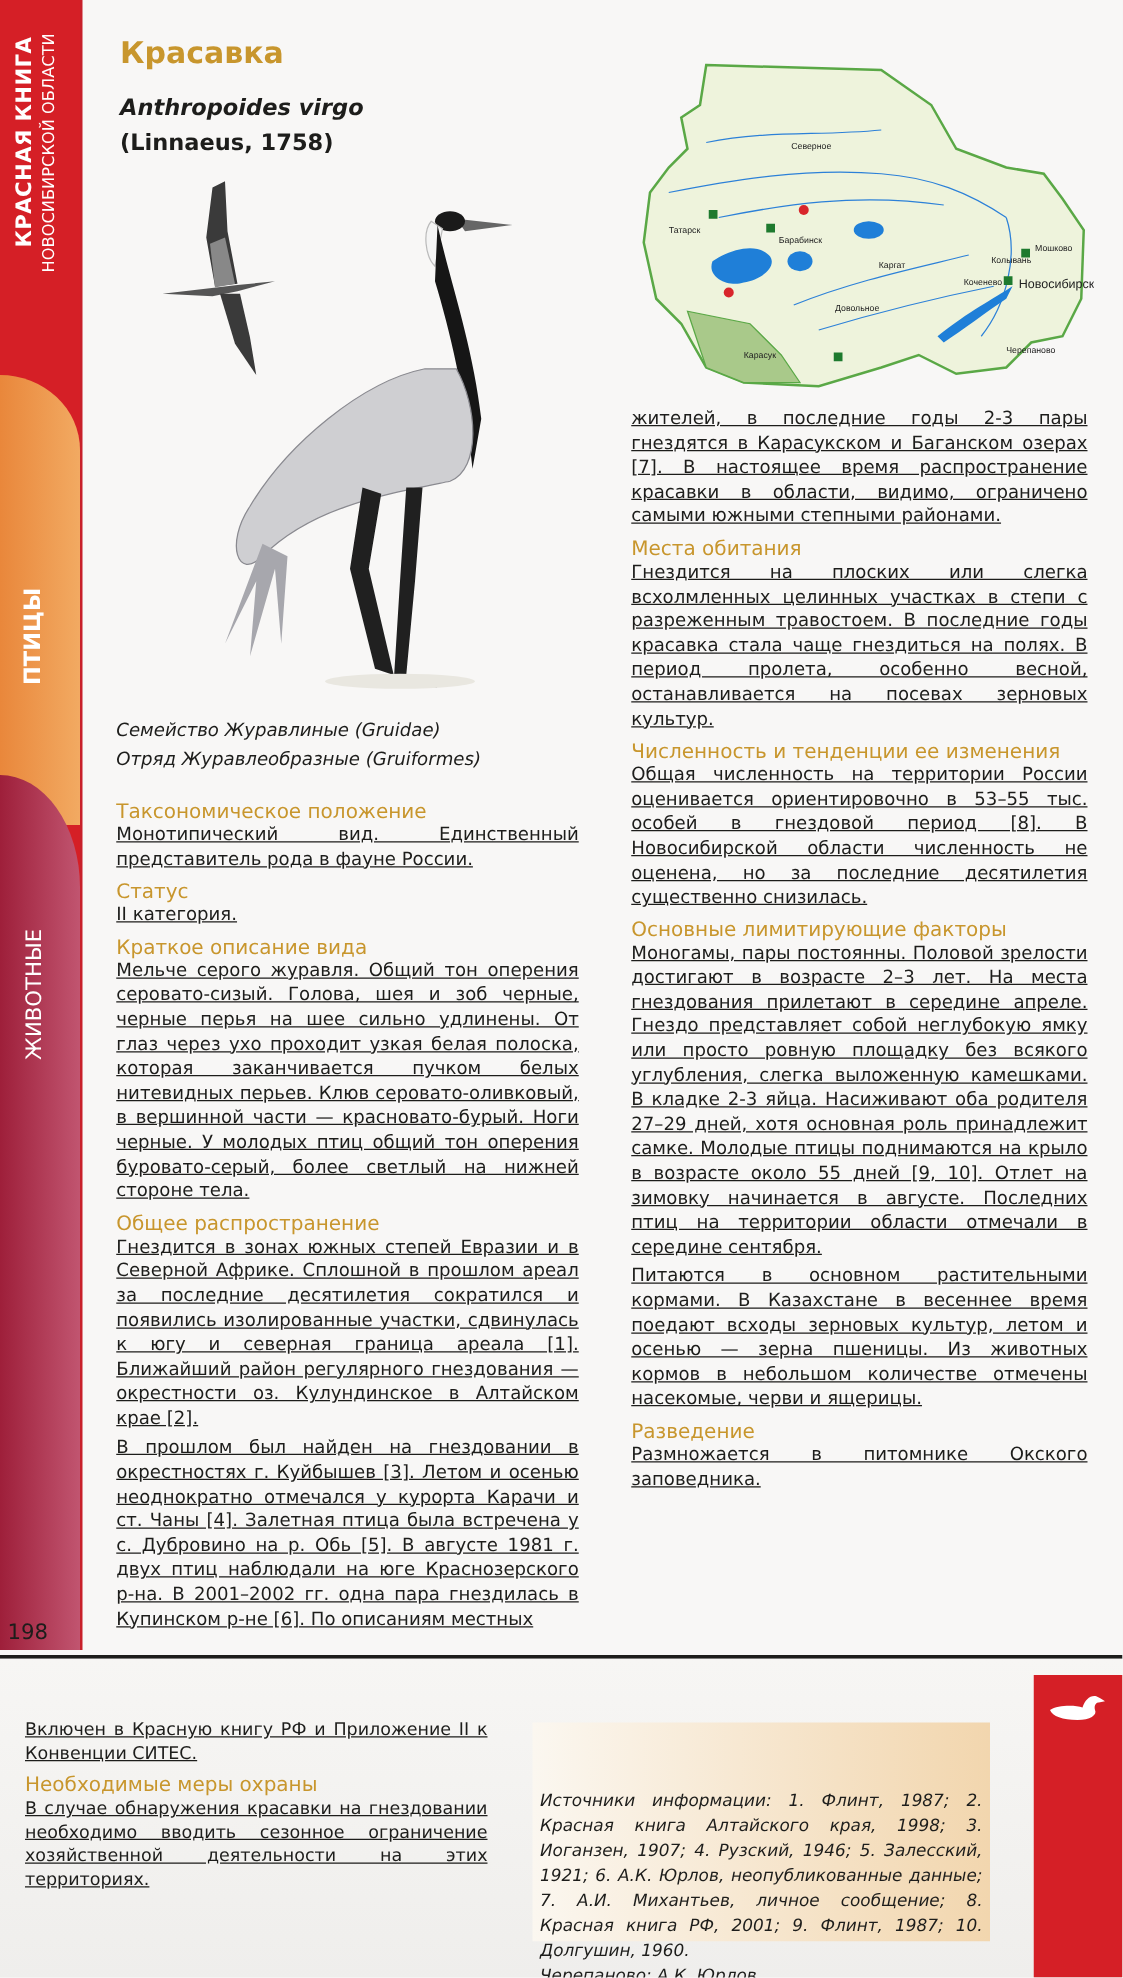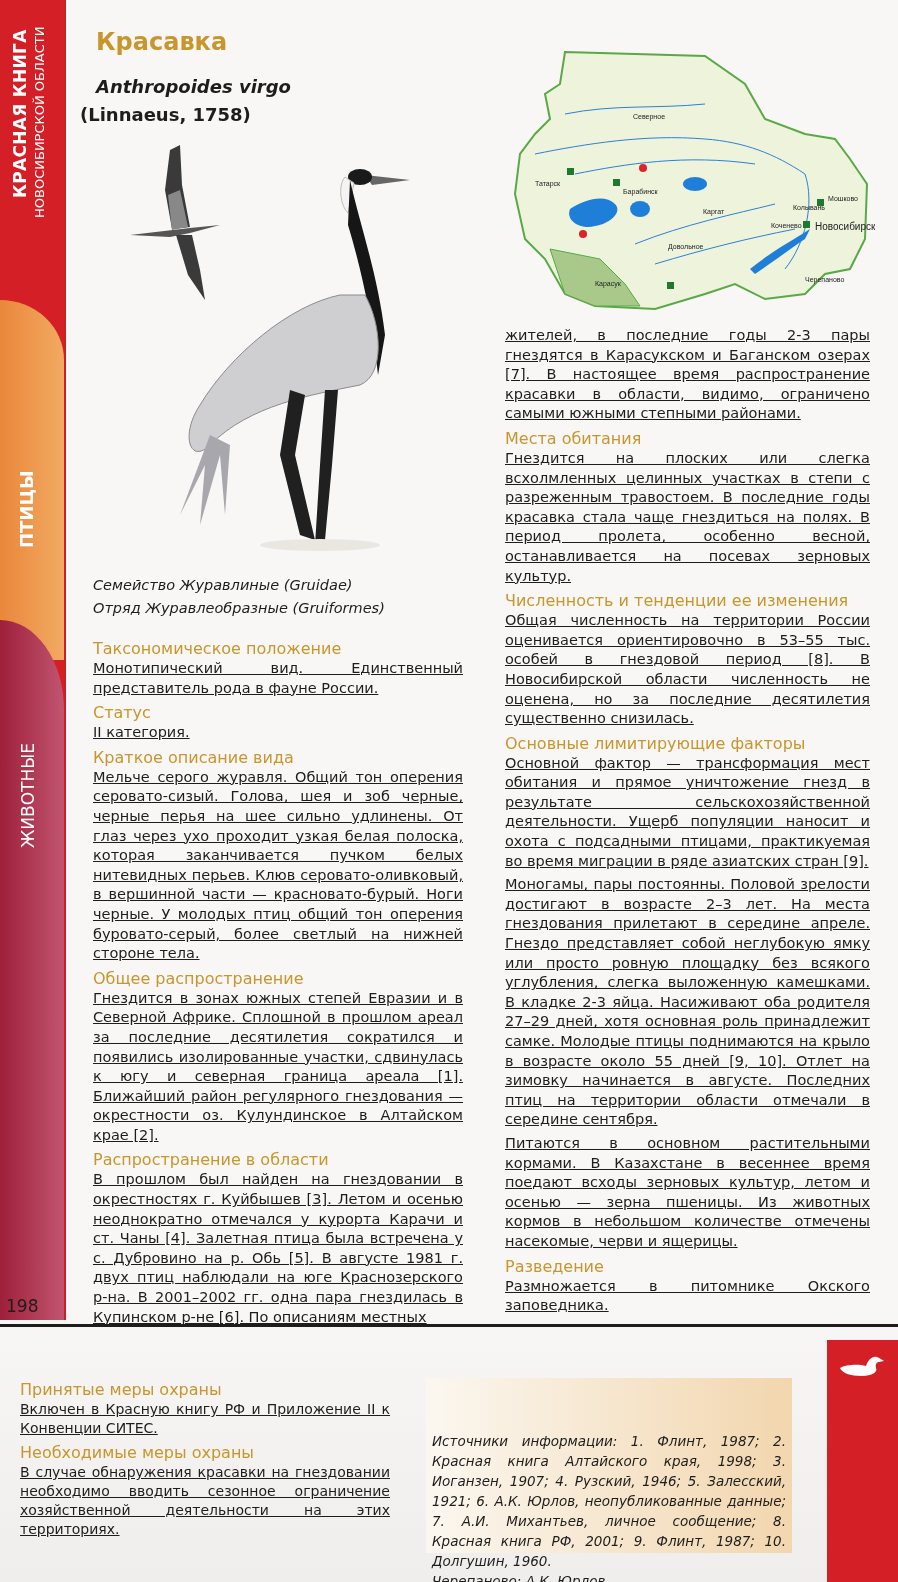--- a/index.html
+++ b/index.html
@@ -12,21 +12,21 @@
   .sb-white-edge{position:absolute;left:64px;top:0;width:2px;height:1320px;background:#c8202a;}
   .vtext{position:absolute;transform:rotate(-90deg);transform-origin:left top;white-space:nowrap;color:#fff;}
   .vt-book{left:10px;top:198px;font-weight:bold;font-size:17px;letter-spacing:0.3px;}
   .vt-region{left:32px;top:218px;font-size:13px;}
   .vt-birds{left:16px;top:548px;font-size:18px;font-weight:bold;}
   .vt-animals{left:18px;top:848px;font-size:17px;}
   .page-num{position:absolute;left:6px;top:1296px;font-size:17px;color:#1d1d1b;}
   .hr-bottom{position:absolute;left:0;top:1324px;width:898px;height:3px;background:#1d1d1b;}
   .title{position:absolute;left:96px;top:28px;font-size:24px;font-weight:bold;color:#c8962d;}
   .latin{position:absolute;left:96px;top:76px;font-size:18px;font-weight:bold;font-style:italic;}
-  .author{position:absolute;left:80px;top:104px;font-size:18px;font-weight:bold;text-align:right;}
+  .author{position:absolute;left:96px;top:104px;font-size:18px;font-weight:bold;text-align:right;}
   .illus{position:absolute;left:110px;top:135px;width:320px;height:430px;}
   .taxon{position:absolute;left:93px;top:574px;font-size:14.5px;font-style:italic;line-height:23px;}
   .col{position:absolute;font-size:14.5px;line-height:19.6px;text-align:justify;}
   .col-left{left:93px;top:634px;width:370px;}
   .col-right{left:505px;top:326px;width:365px;}
   .h{color:#c8962d;font-size:16px;line-height:21px;margin-top:4px;}
   .p{margin:0 0 4px 0;hyphens:manual;text-decoration:underline;}
   .map{position:absolute;left:505px;top:44px;width:370px;height:270px;}
   .bottom{position:absolute;left:0;top:1327px;width:898px;height:255px;background:linear-gradient(180deg,#f7f6f4,#efeeec);}
   .bottom-red{position:absolute;left:827px;top:1340px;width:71px;height:242px;background:#d51f26;}
@@ -127,48 +127,45 @@
 
 <div class="col col-left">
   <div class="h">Таксономическое положение</div>
   <p class="p">Монотипический вид. Единственный представитель рода в фауне России.</p>
   <div class="h">Статус</div>
   <p class="p">II категория.</p>
   <div class="h">Краткое описание вида</div>
   <p class="p">Мельче серого журавля. Общий тон оперения серовато-сизый. Голова, шея и зоб черные, черные перья на шее сильно удлинены. От глаз через ухо проходит узкая белая полоска, которая заканчивается пучком белых нитевидных перьев. Клюв серовато-оливковый, в вершинной части — красновато-бурый. Ноги черные. У молодых птиц общий тон оперения буровато-серый, более светлый на нижней стороне тела.</p>
   <div class="h">Общее распространение</div>
   <p class="p">Гнездится в зонах южных степей Евразии и в Северной Африке. Сплошной в прошлом ареал за последние десятилетия сократился и появились изолированные участки, сдвинулась к югу и северная граница ареала [1]. Ближайший район регулярного гнездования — окрестности оз. Кулундинское в Алтайском крае [2].</p>
-  <div class="h">Распространение в области</div>
   <p class="p">В прошлом был найден на гнездовании в окрестностях г. Куйбышев [3]. Летом и осенью неоднократно отмечался у курорта Карачи и ст. Чаны [4]. Залетная птица была встречена у с. Дубровино на р. Обь [5]. В августе 1981 г. двух птиц наблюдали на юге Краснозерского р-на. В 2001–2002 гг. одна пара гнездилась в Купинском р-не [6]. По описаниям местных</p>
 </div>
 
 <div class="col col-right">
   <p class="p">жителей, в последние годы 2-3 пары гнездятся в Карасукском и Баганском озерах [7]. В настоящее время распространение красавки в области, видимо, ограничено самыми южными степными районами.</p>
   <div class="h">Места обитания</div>
   <p class="p">Гнездится на плоских или слегка всхолмленных целинных участках в степи с разреженным травостоем. В последние годы красавка стала чаще гнездиться на полях. В период пролета, особенно весной, останавливается на посевах зерновых культур.</p>
   <div class="h">Численность и тенденции ее изменения</div>
   <p class="p">Общая численность на территории России оценивается ориентировочно в 53–55 тыс. особей в гнездовой период [8]. В Новосибирской области численность не оценена, но за последние десятилетия существенно снизилась.</p>
   <div class="h">Основные лимитирующие факторы</div>
-  <p class="p">Основной фактор — трансформация мест обитания и прямое уничтожение гнезд в результате сельскохозяйственной деятельности. Ущерб популяции наносит и охота с подсадными птицами, практикуемая во время миграции в ряде азиатских стран [9].</p>
   <p class="p">Моногамы, пары постоянны. Половой зрелости достигают в возрасте 2–3 лет. На места гнездования прилетают в середине апреле. Гнездо представляет собой неглубокую ямку или просто ровную площадку без всякого углубления, слегка выложенную камешками. В кладке 2-3 яйца. Насиживают оба родителя 27–29 дней, хотя основная роль принадлежит самке. Молодые птицы поднимаются на крыло в возрасте около 55 дней [9, 10]. Отлет на зимовку начинается в августе. Последних птиц на территории области отмечали в середине сентября.</p>
   <p class="p">Питаются в основном растительными кормами. В Казахстане в весеннее время поедают всходы зерновых культур, летом и осенью — зерна пшеницы. Из животных кормов в небольшом количестве отмечены насекомые, черви и ящерицы.</p>
   <div class="h">Разведение</div>
   <p class="p">Размножается в питомнике Окского заповедника.</p>
 </div>
 
 <div class="hr-bottom"></div>
 
 <div class="bottom"></div>
 <div class="bottom-red"></div>
 <svg class="duck" viewBox="0 0 48 26">
   <path d="M2,16 C8,12 22,12 28,14 C30,8 34,4 39,5 C42,6 44,8 46,9 L41,10 C39,10 37,12 38,16 C40,20 34,24 24,24 C12,24 4,21 2,16 Z" fill="#fff"></path>
 </svg>
 
 <div class="bot-left">
-  <div class="h">Принятые меры охраны</div>
   <p class="p">Включен в Красную книгу РФ и Приложение II к Конвенции СИТЕС.</p>
   <div class="h">Необходимые меры охраны</div>
   <p class="p">В случае обнаружения красавки на гнездовании необходимо вводить сезонное ограничение хозяйственной деятельности на этих территориях.</p>
 </div>
 
 <div class="src-box"></div>
 <div class="src">
   <div>Источники информации: 1. Флинт, 1987; 2. Красная книга Алтайского края, 1998; 3. Иоганзен, 1907; 4. Рузский, 1946; 5. Залесский, 1921; 6. А.К. Юрлов, неопубликованные данные; 7. А.И. Михантьев, личное сообщение; 8. Красная книга РФ, 2001; 9. Флинт, 1987; 10. Долгушин, 1960.</div>
   <div>Черепаново: А.К. Юрлов.</div>
   <div>Иллюстрация: В.К. Рябицев.</div>

